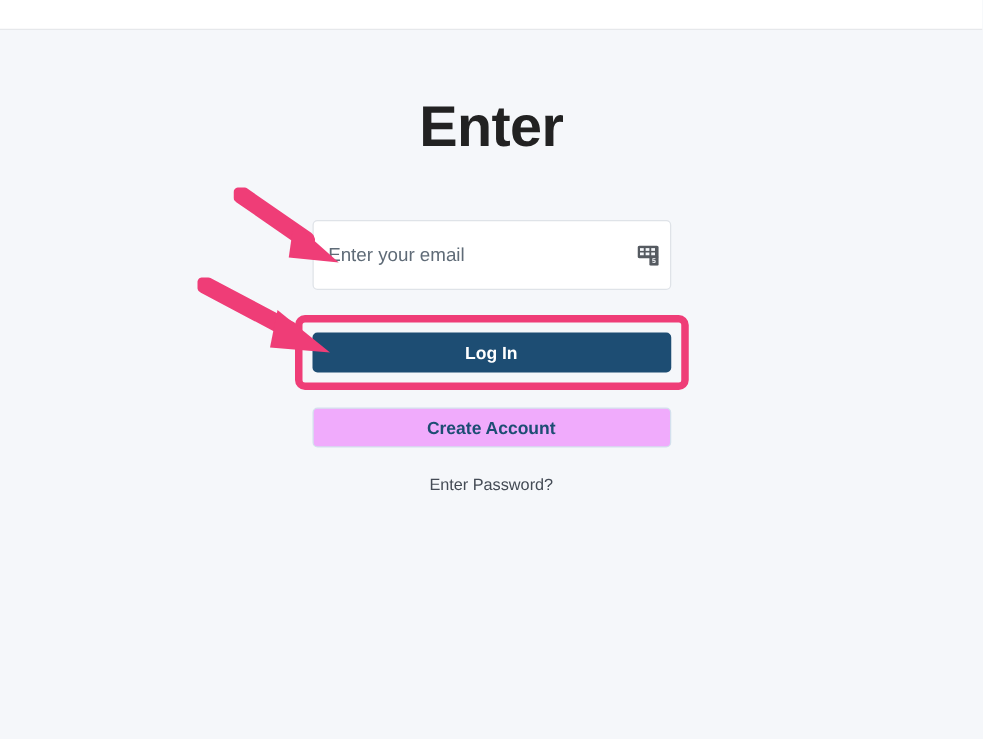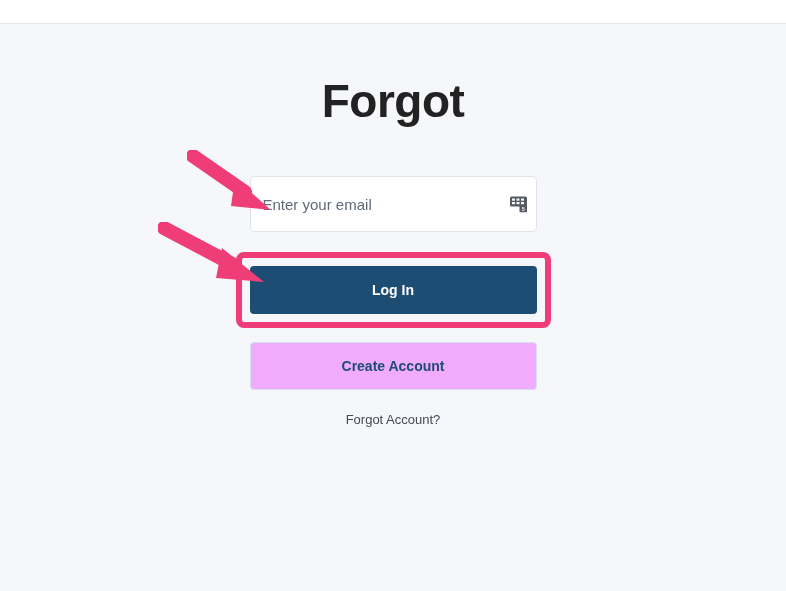--- a/index.html
+++ b/index.html
@@ -59,21 +59,21 @@
     }
     .login-highlight {
       padding: 8px;
       border: 6px solid #ef3d77;
       border-radius: 8px;
       margin-bottom: 14px;
     }
     .btn {
       display: block;
       width: 287px;
-      height: 48px;
+      height: 32px;
       border-radius: 4px;
       font-size: 14px;
       font-weight: 700;
       cursor: pointer;
       border: none;
       text-align: center;
     }
     .btn-primary {
       background: #1d4d73;
       color: #ffffff;
@@ -98,21 +98,21 @@
       display: block;
     }
   </style>
 </head>
 <body>
 
 <div class="top-bar"></div>
 
 <div class="page">
 
-  <h1 class="title">Forgot</h1>
+  <h1 class="title">Enter</h1>
 
   <div class="input-wrap">
     <input class="field" type="text" placeholder="Enter your email" style="">
     <span class="pass-icon">
       <svg viewBox="0 0 17 17">
         <rect x="0" y="1" width="17" height="10" rx="1.5" fill="currentColor"></rect>
         <rect x="2" y="3" width="3" height="2.2" fill="#f5f7fa"></rect>
         <rect x="2" y="6.5" width="3" height="2.2" fill="#f5f7fa"></rect>
         <rect x="6.5" y="3" width="3" height="2.2" fill="#f5f7fa"></rect>
         <rect x="6.5" y="6.5" width="3" height="2.2" fill="#f5f7fa"></rect>
@@ -124,21 +124,21 @@
     </span>
   </div>
 
 
   <div class="login-highlight">
     <button class="btn btn-primary">Log In</button>
   </div>
 
   <button class="btn btn-secondary">Create Account</button>
 
-  <a class="forgot">Forgot Account?</a>
+  <a class="forgot">Enter Password?</a>
 
 </div>
 
 <div class="annot-arrow" style="left:187px; top:150px;">
   <svg width="90" height="68" viewBox="0 0 90 68">
     <path d="M 6 6 L 58 42" stroke="#ef3d77" stroke-width="14" stroke-linecap="round" fill="none"></path>
     <path d="M 48 28 L 84 60 L 44 56 Z" fill="#ef3d77"></path>
   </svg>
 </div>
 <div class="annot-arrow" style="left:158px; top:222px;">

